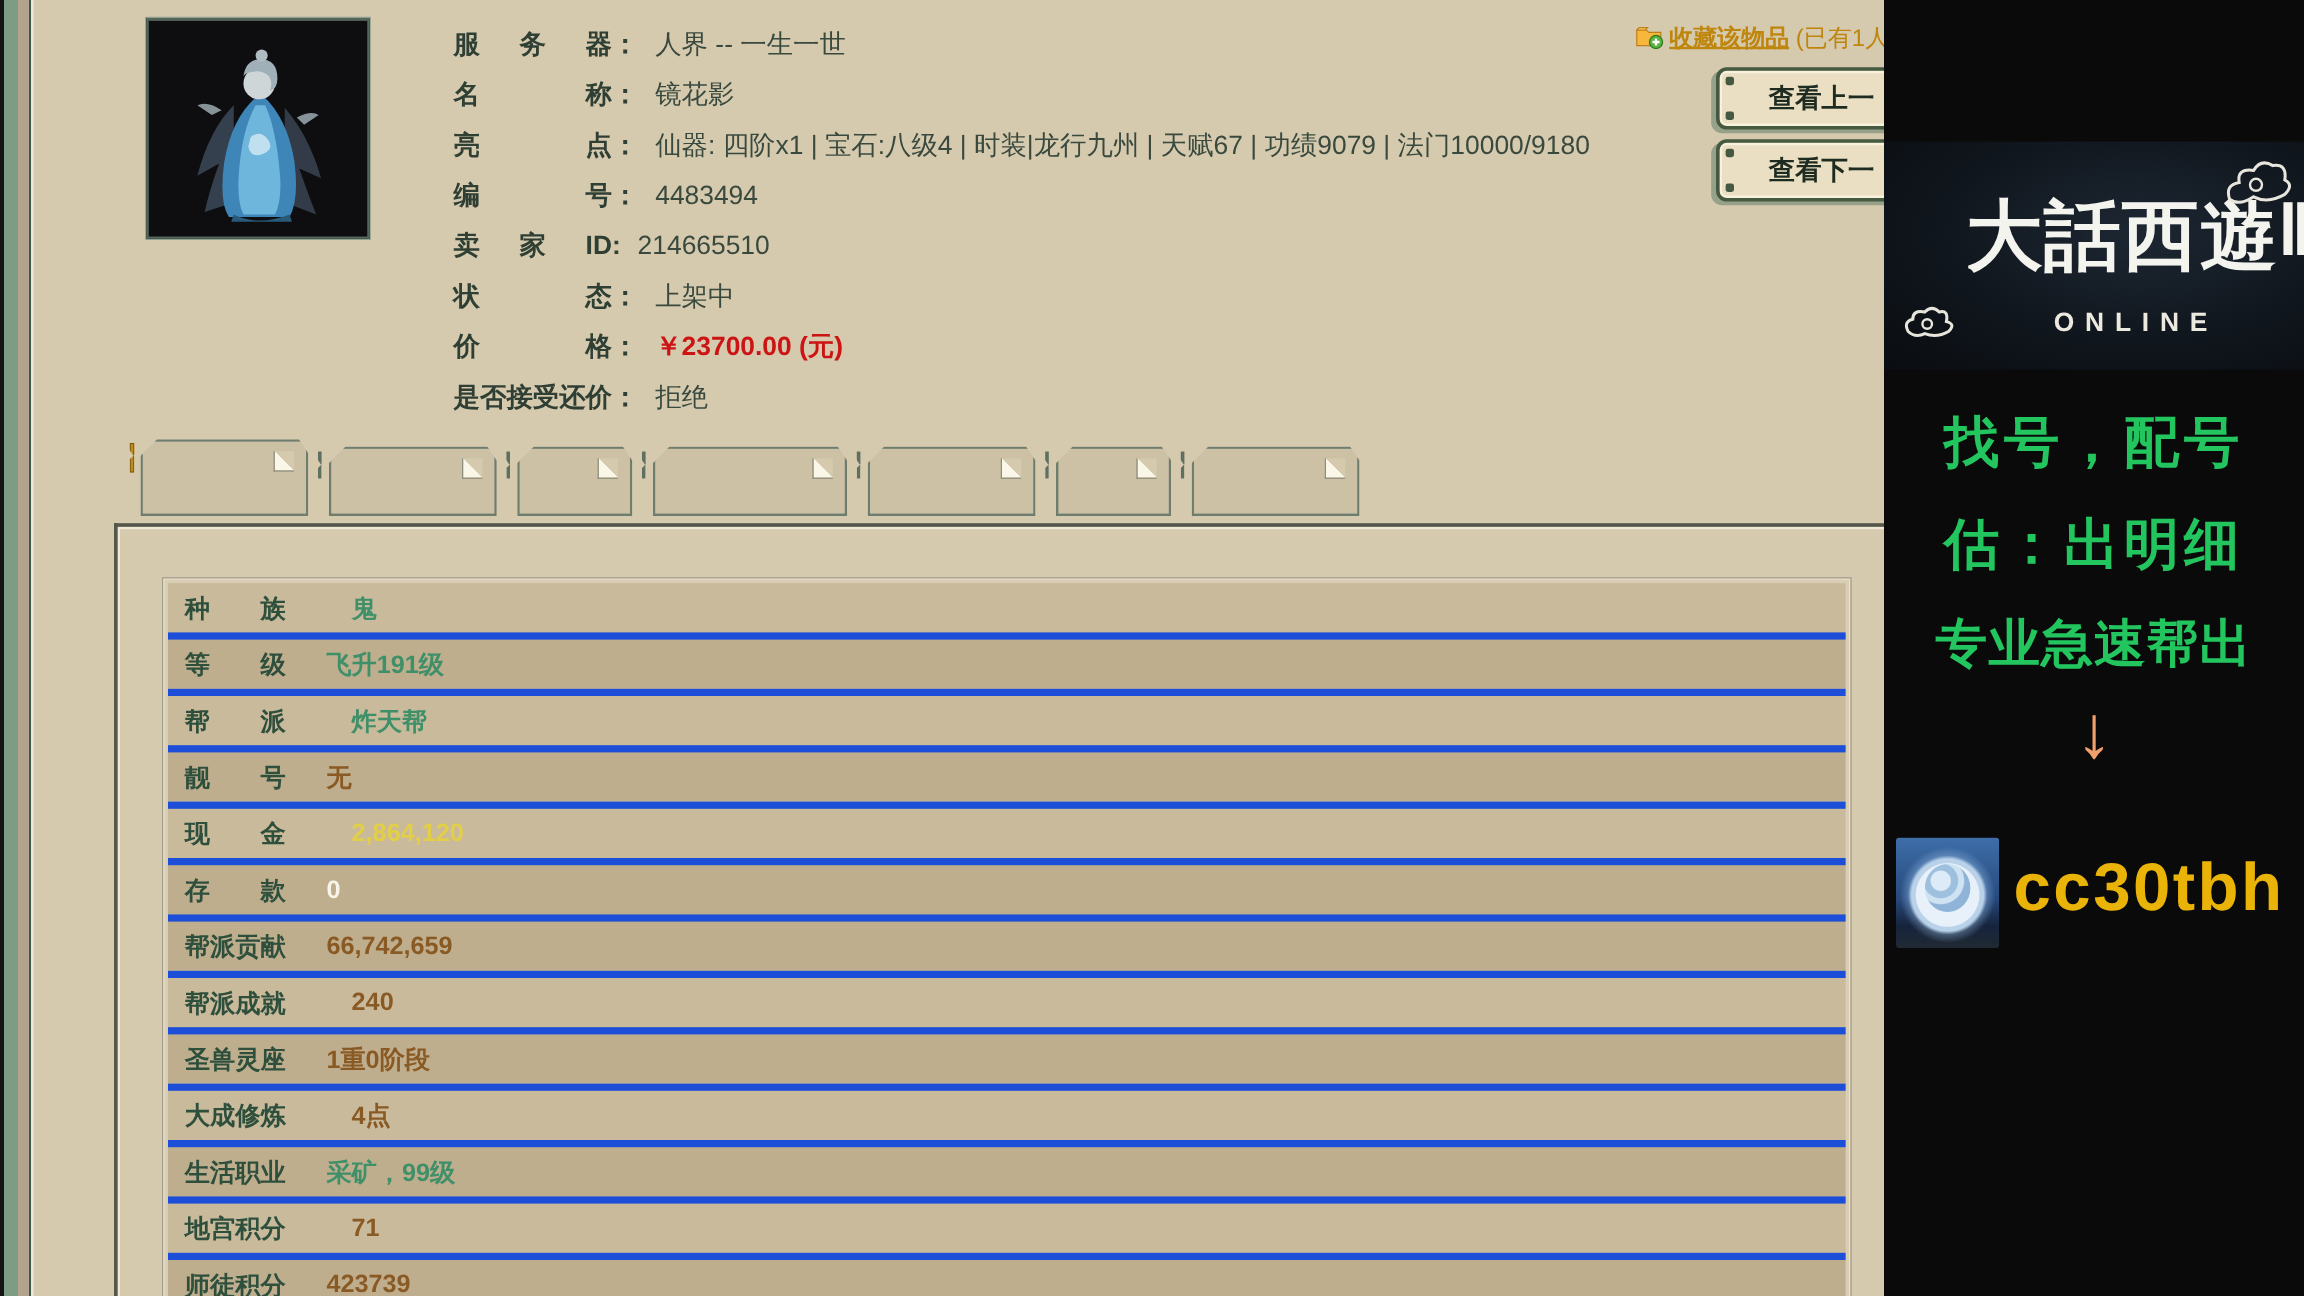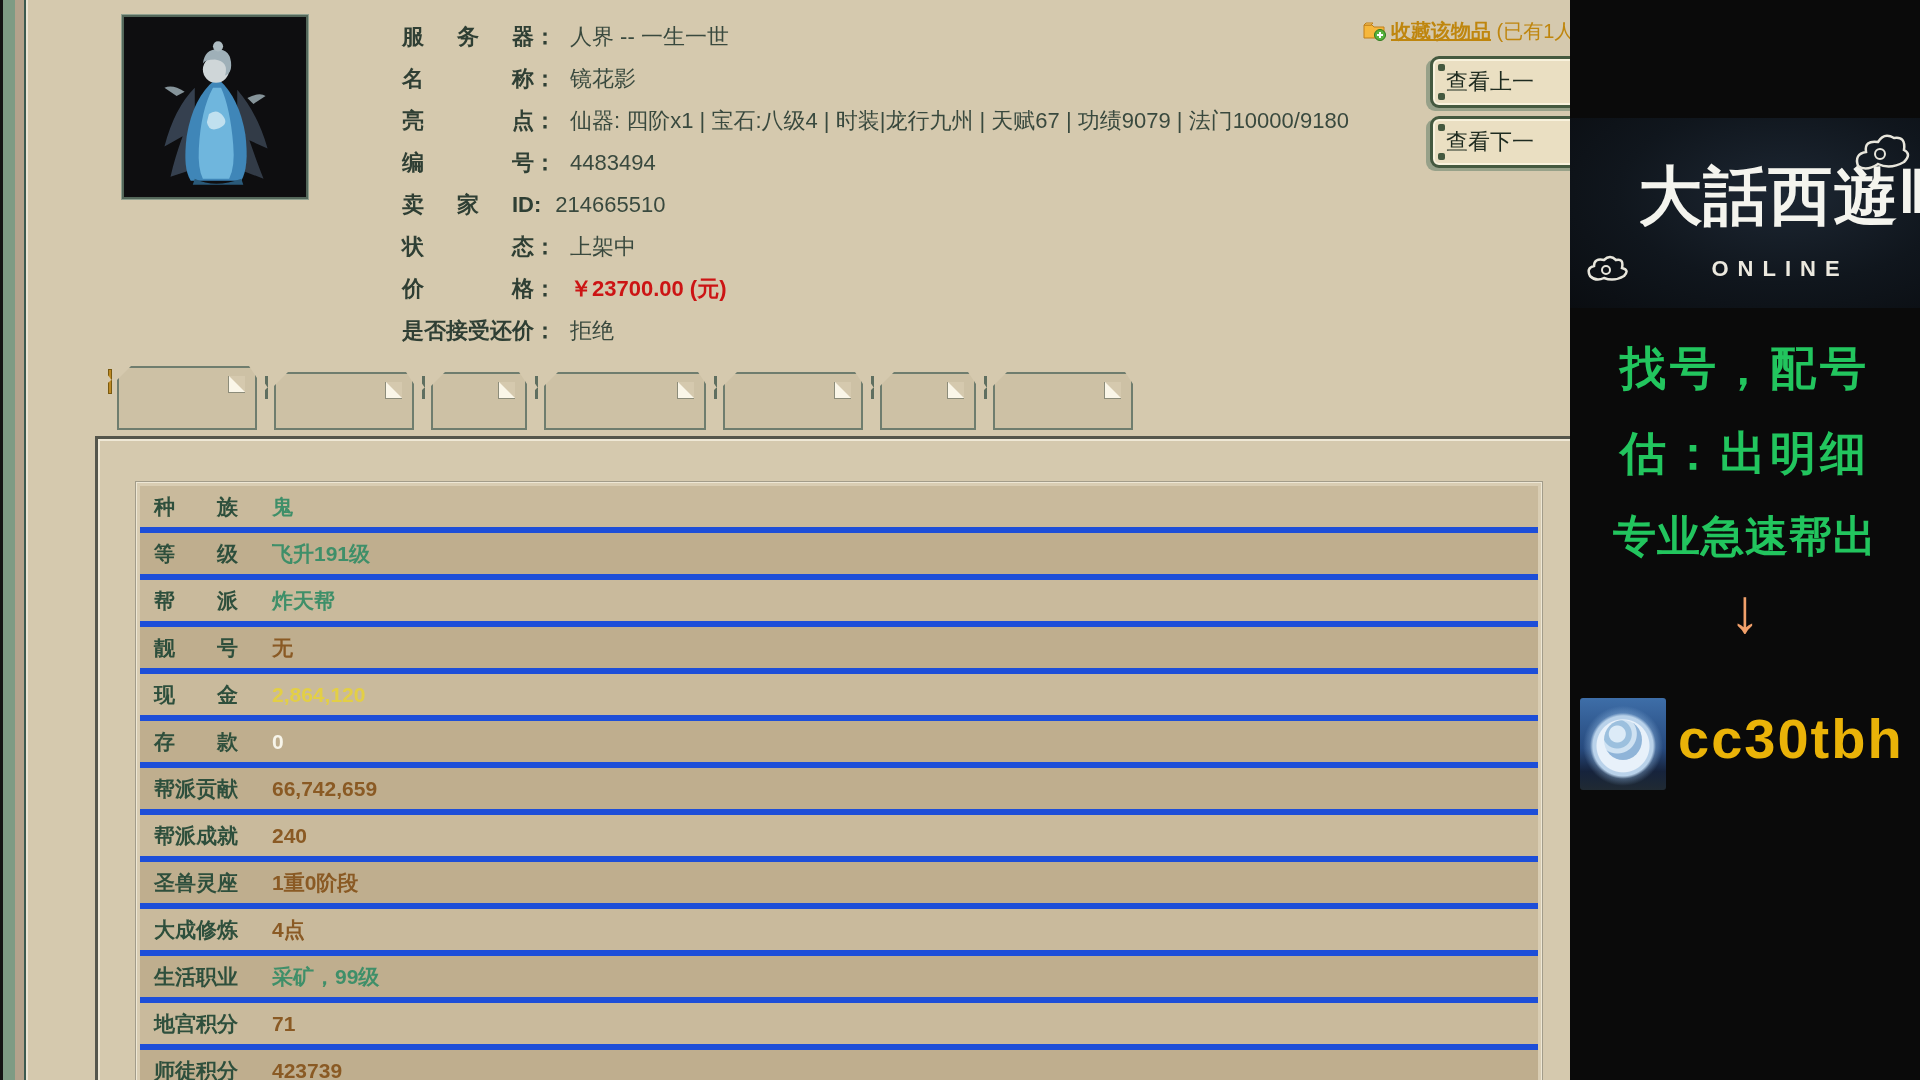--- a/index.html
+++ b/index.html
@@ -15,35 +15,35 @@
 
   
   .avatar-frame{position:absolute;left:94px;top:15px;width:182px;height:180px;background:#101010;
     border:2px solid #53675a;box-shadow:0 0 0 1px #8fa08f, inset 0 0 0 2px #f2efe4;}
   .avatar-frame svg{display:block;width:100%;height:100%;}
 
   
   #info-block{position:absolute;left:350px;top:16px;}
   .info-row{position:relative;height:42px;line-height:42px;white-space:nowrap;font-size:22px;color:#39493e;}
   .info-row .lbl{display:inline-block;width:132px;font-weight:bold;color:#2f3f34;
-    text-align:justify;text-align-last:justify;vertical-align:top;margin-left:24px;}
+    text-align:justify;text-align-last:justify;vertical-align:top;}
   .info-row .colon{display:inline-block;font-weight:bold;color:#2f3f34;margin-right:14px;}
   .info-row .val{font-weight:500;}
   .info-row .val.price{color:#cc1414;font-weight:bold;}
 
   
   #collect{position:absolute;left:1335px;top:18px;white-space:nowrap;font-size:20px;cursor:pointer;}
   #collect .txt{color:#bf860e;text-decoration:underline;font-weight:bold;}
   #collect .sfx{color:#bf860e;text-decoration:none;}
   #collect svg{vertical-align:-3px;margin-right:4px;}
 
   
   .nav-btn{position:absolute;left:1402px;width:186px;height:52px;background:#eadfc2;
     border:3px solid #44593f;border-radius:9px;box-shadow:-4px 3px 0 #97a189, inset 0 0 0 2px #f8f2dd;
-    font-size:22px;font-weight:normal;color:#1e2b20;text-align:left;line-height:46px;padding-left:13px;
+    font-size:22px;font-weight:bold;color:#1e2b20;text-align:left;line-height:46px;padding-left:41px;
     box-sizing:border-box;cursor:pointer;}
   .nav-btn::before,.nav-btn::after{content:"";position:absolute;left:5px;width:7px;height:7px;background:#44593f;border-radius:2px;}
   .nav-btn::before{top:5px;} .nav-btn::after{bottom:5px;}
   #btn-prev{top:56px;} #btn-next{top:116px;}
 
   
   #tabs{position:absolute;left:80px;top:375px;display:flex;gap:17px;align-items:flex-end;height:62px;}
   .tab{position:relative;height:58px;padding:0;cursor:pointer;}
   .tab .ghost{position:absolute;top:-7px;right:-9px;width:100%;height:100%;background:#cdc1a5;
     border:2px solid #6f7d6e;box-sizing:border-box;
@@ -66,21 +66,21 @@
   #tab-panel{position:absolute;left:67px;top:436px;width:1500px;height:660px;
     border-top:3px solid #55564c;border-left:3px solid #55564c;
     box-shadow:inset 2px 2px 0 #efe8d6;}
 
   
   #stat-table{position:absolute;left:37px;top:42px;width:1408px;
     border:1px solid #a29c8a;background:#d9cdb3;padding:4px;box-sizing:border-box;
     box-shadow:inset 0 0 0 1px #eee7d5;}
   .stat-row{height:41px;display:flex;align-items:center;padding-left:14px;font-size:21px;}
   .stat-row + .stat-row{border-top:6px solid #1d4ed8;}
-  .stat-row.light{background:#c9ba9c;}
+  .stat-row.light{background:#c9ba9c;gap:21px;}
   .stat-row.dark{background:#bfae8e;}
   .stat-row .s-lbl{display:inline-block;width:84px;font-weight:bold;color:#2e4f3c;
     text-align:justify;text-align-last:justify;flex:none;}
   .stat-row .s-val{margin-left:34px;font-weight:bold;white-space:nowrap;}
   .c-green{color:#3f8f69;} .c-brown{color:#8a5a24;} .c-yellow{color:#e3cf45;}
   .c-white{color:#f7f5ea;}
 
   
   #side{position:absolute;left:1570px;top:0;width:350px;height:1080px;background:#0a0a0a;overflow:hidden;}
   #logo{position:absolute;left:0;top:118px;width:350px;height:190px;

